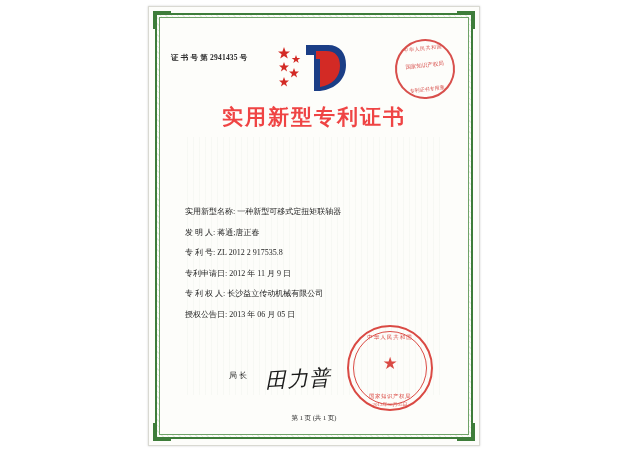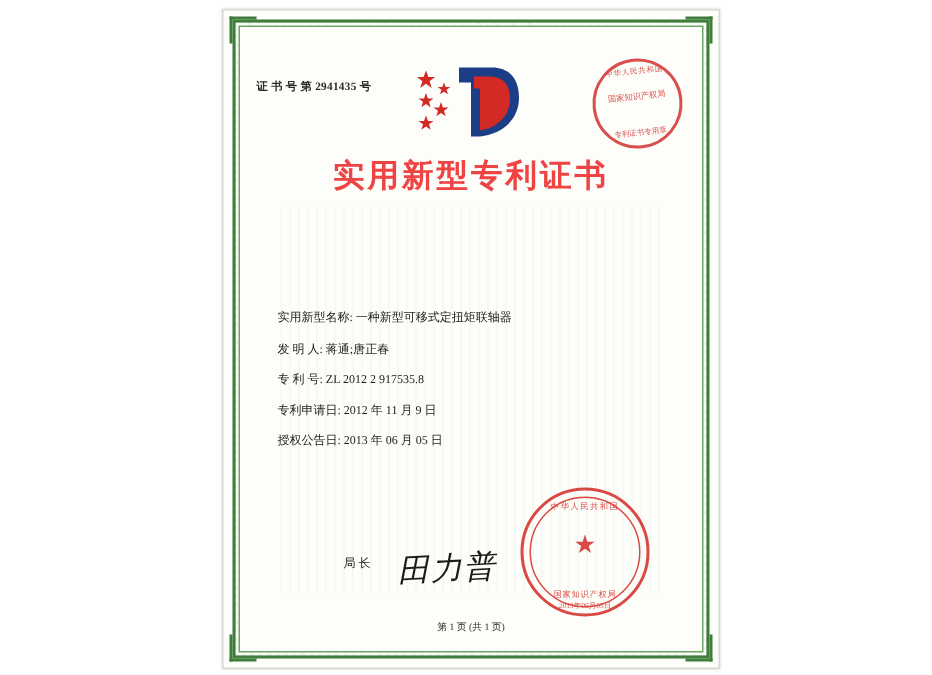--- a/index.html
+++ b/index.html
@@ -361,20 +361,24 @@
         </div>
         <div class="field-row">
           <span class="field-label">专  利  号:</span>
           <span class="field-value">ZL 2012 2 917535.8</span>
         </div>
         <div class="field-row">
           <span class="field-label">专利申请日:</span>
           <span class="field-value">2012 年 11 月 9 日</span>
         </div>
         <div class="field-row">
+          <span class="field-label">专  利  权  人:</span>
+          <span class="field-value">长沙益立传动机械有限公司</span>
+        </div>
+        <div class="field-row">
           <span class="field-label">授权公告日:</span>
           <span class="field-value">2013 年 06 月 05 日</span>
         </div>
       </div>
 
       <div class="paragraphs">
       </div>
 
       <div class="director-row">局 长</div>
       <div class="signature">田力普</div>

